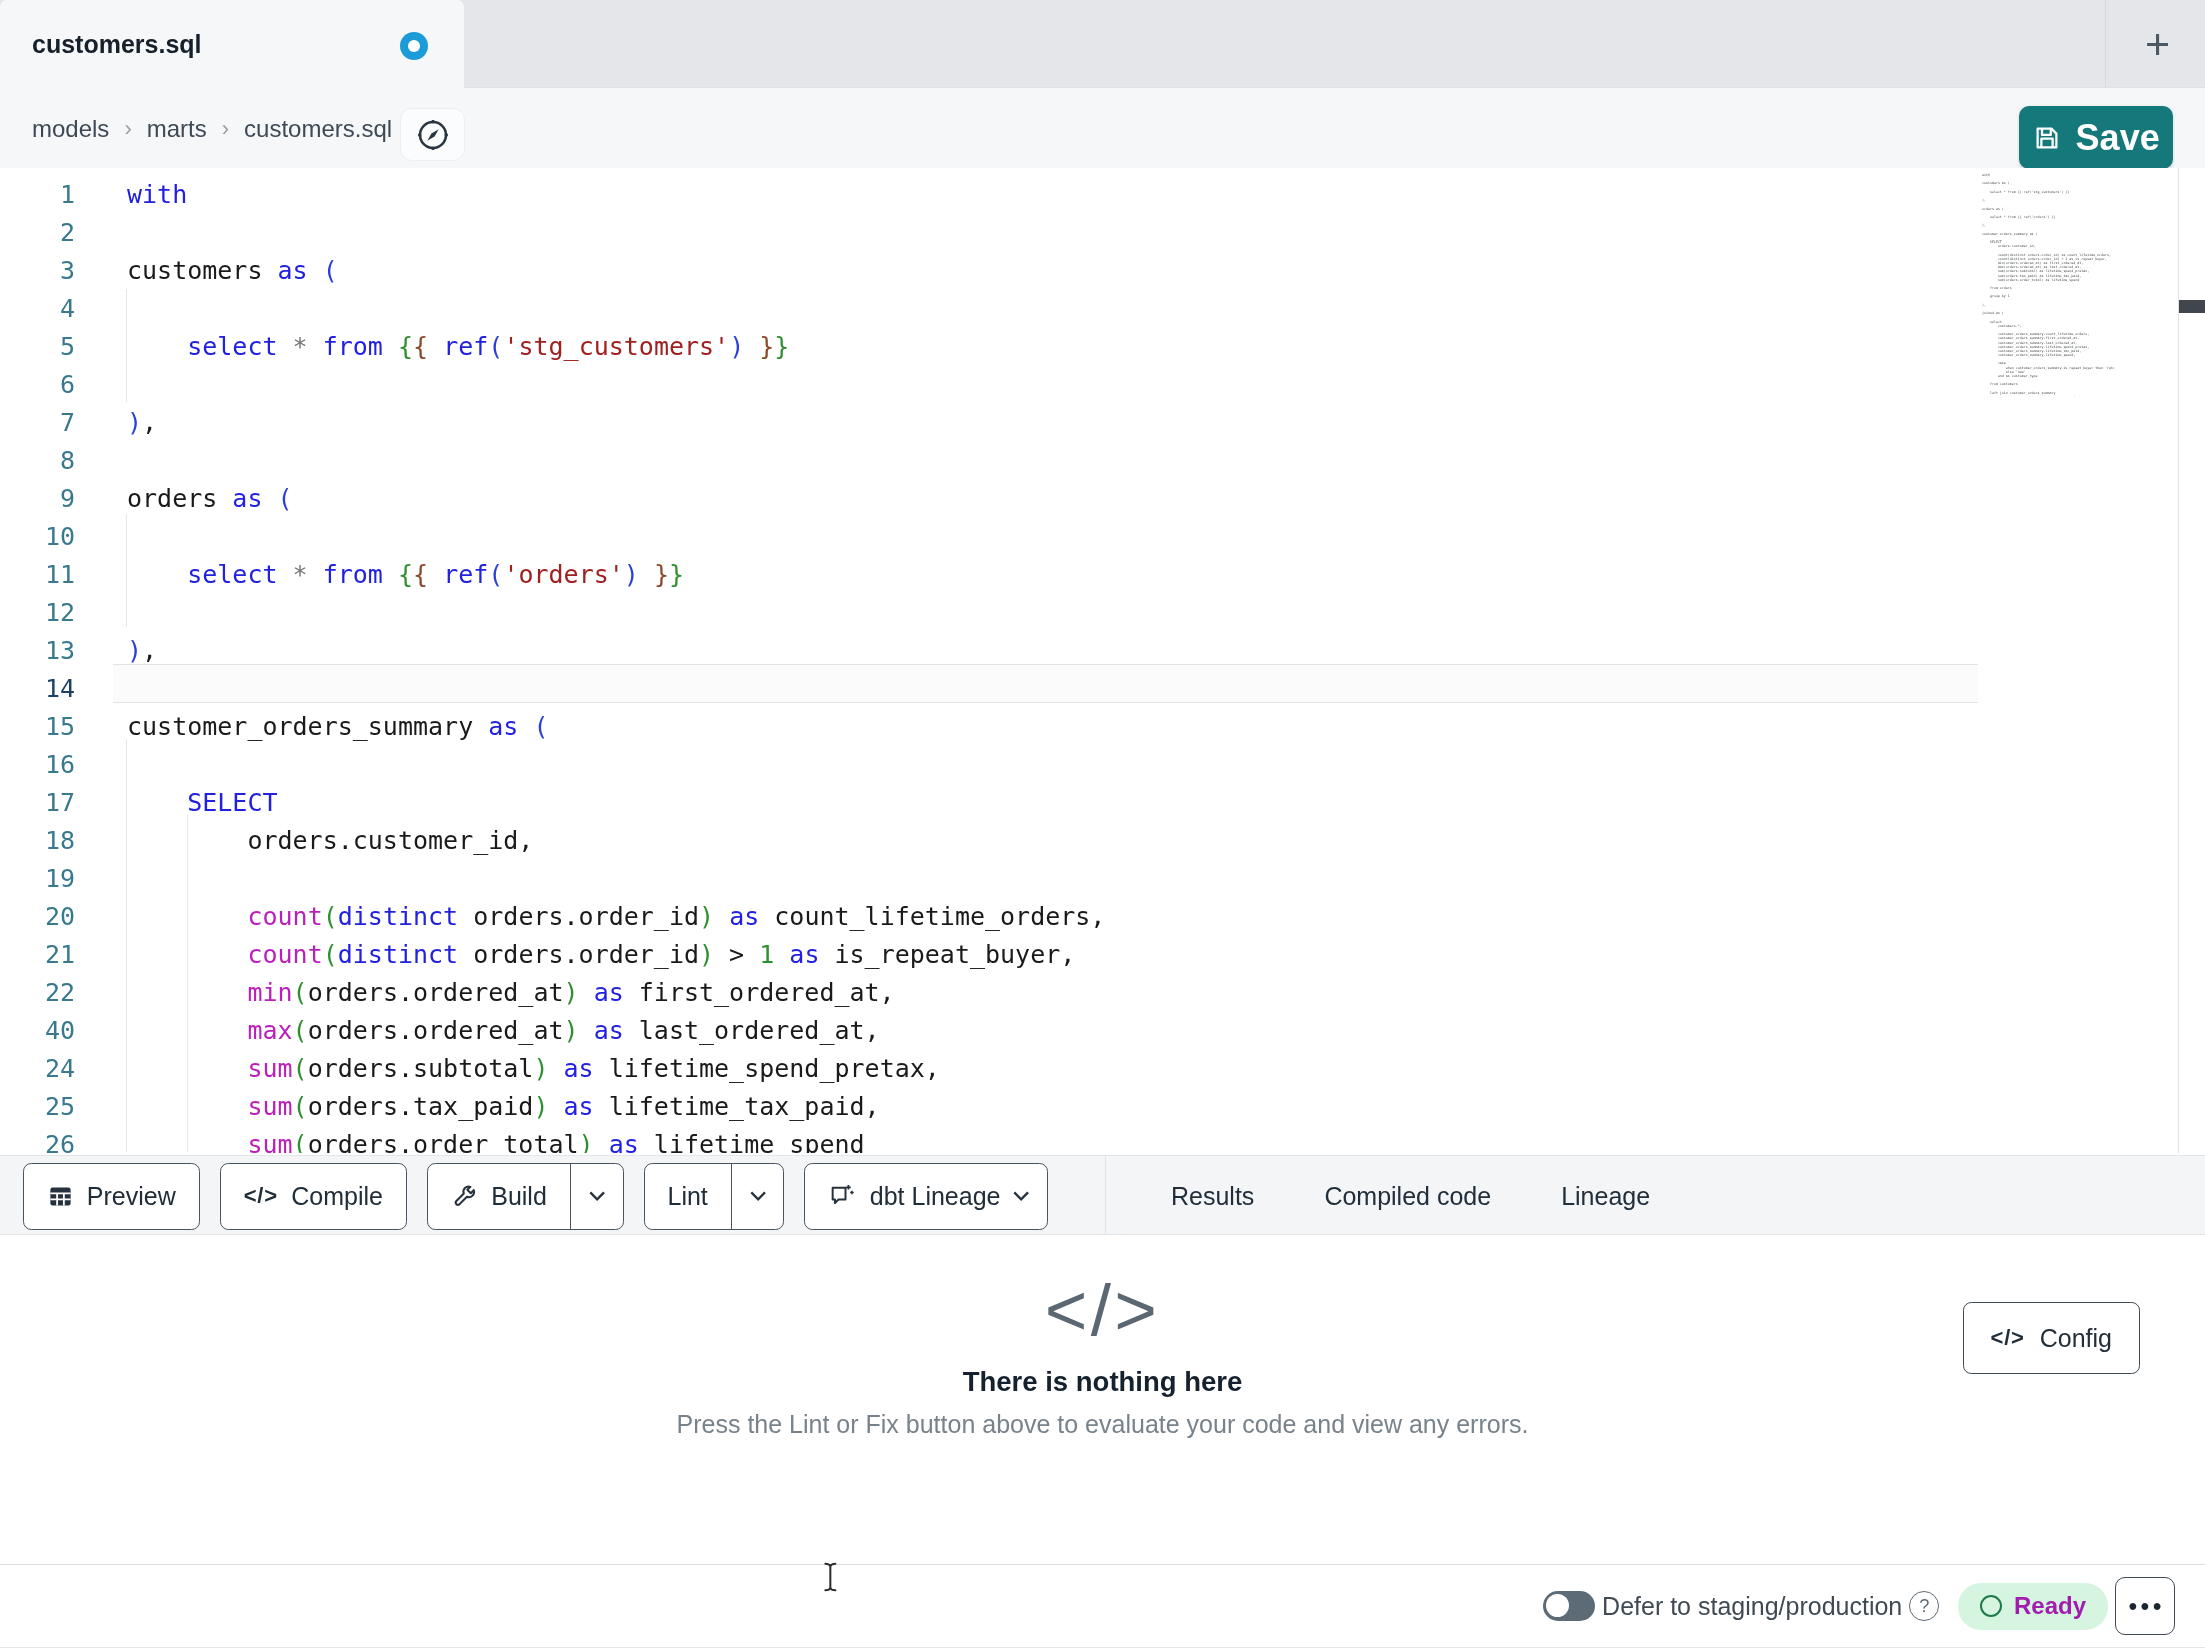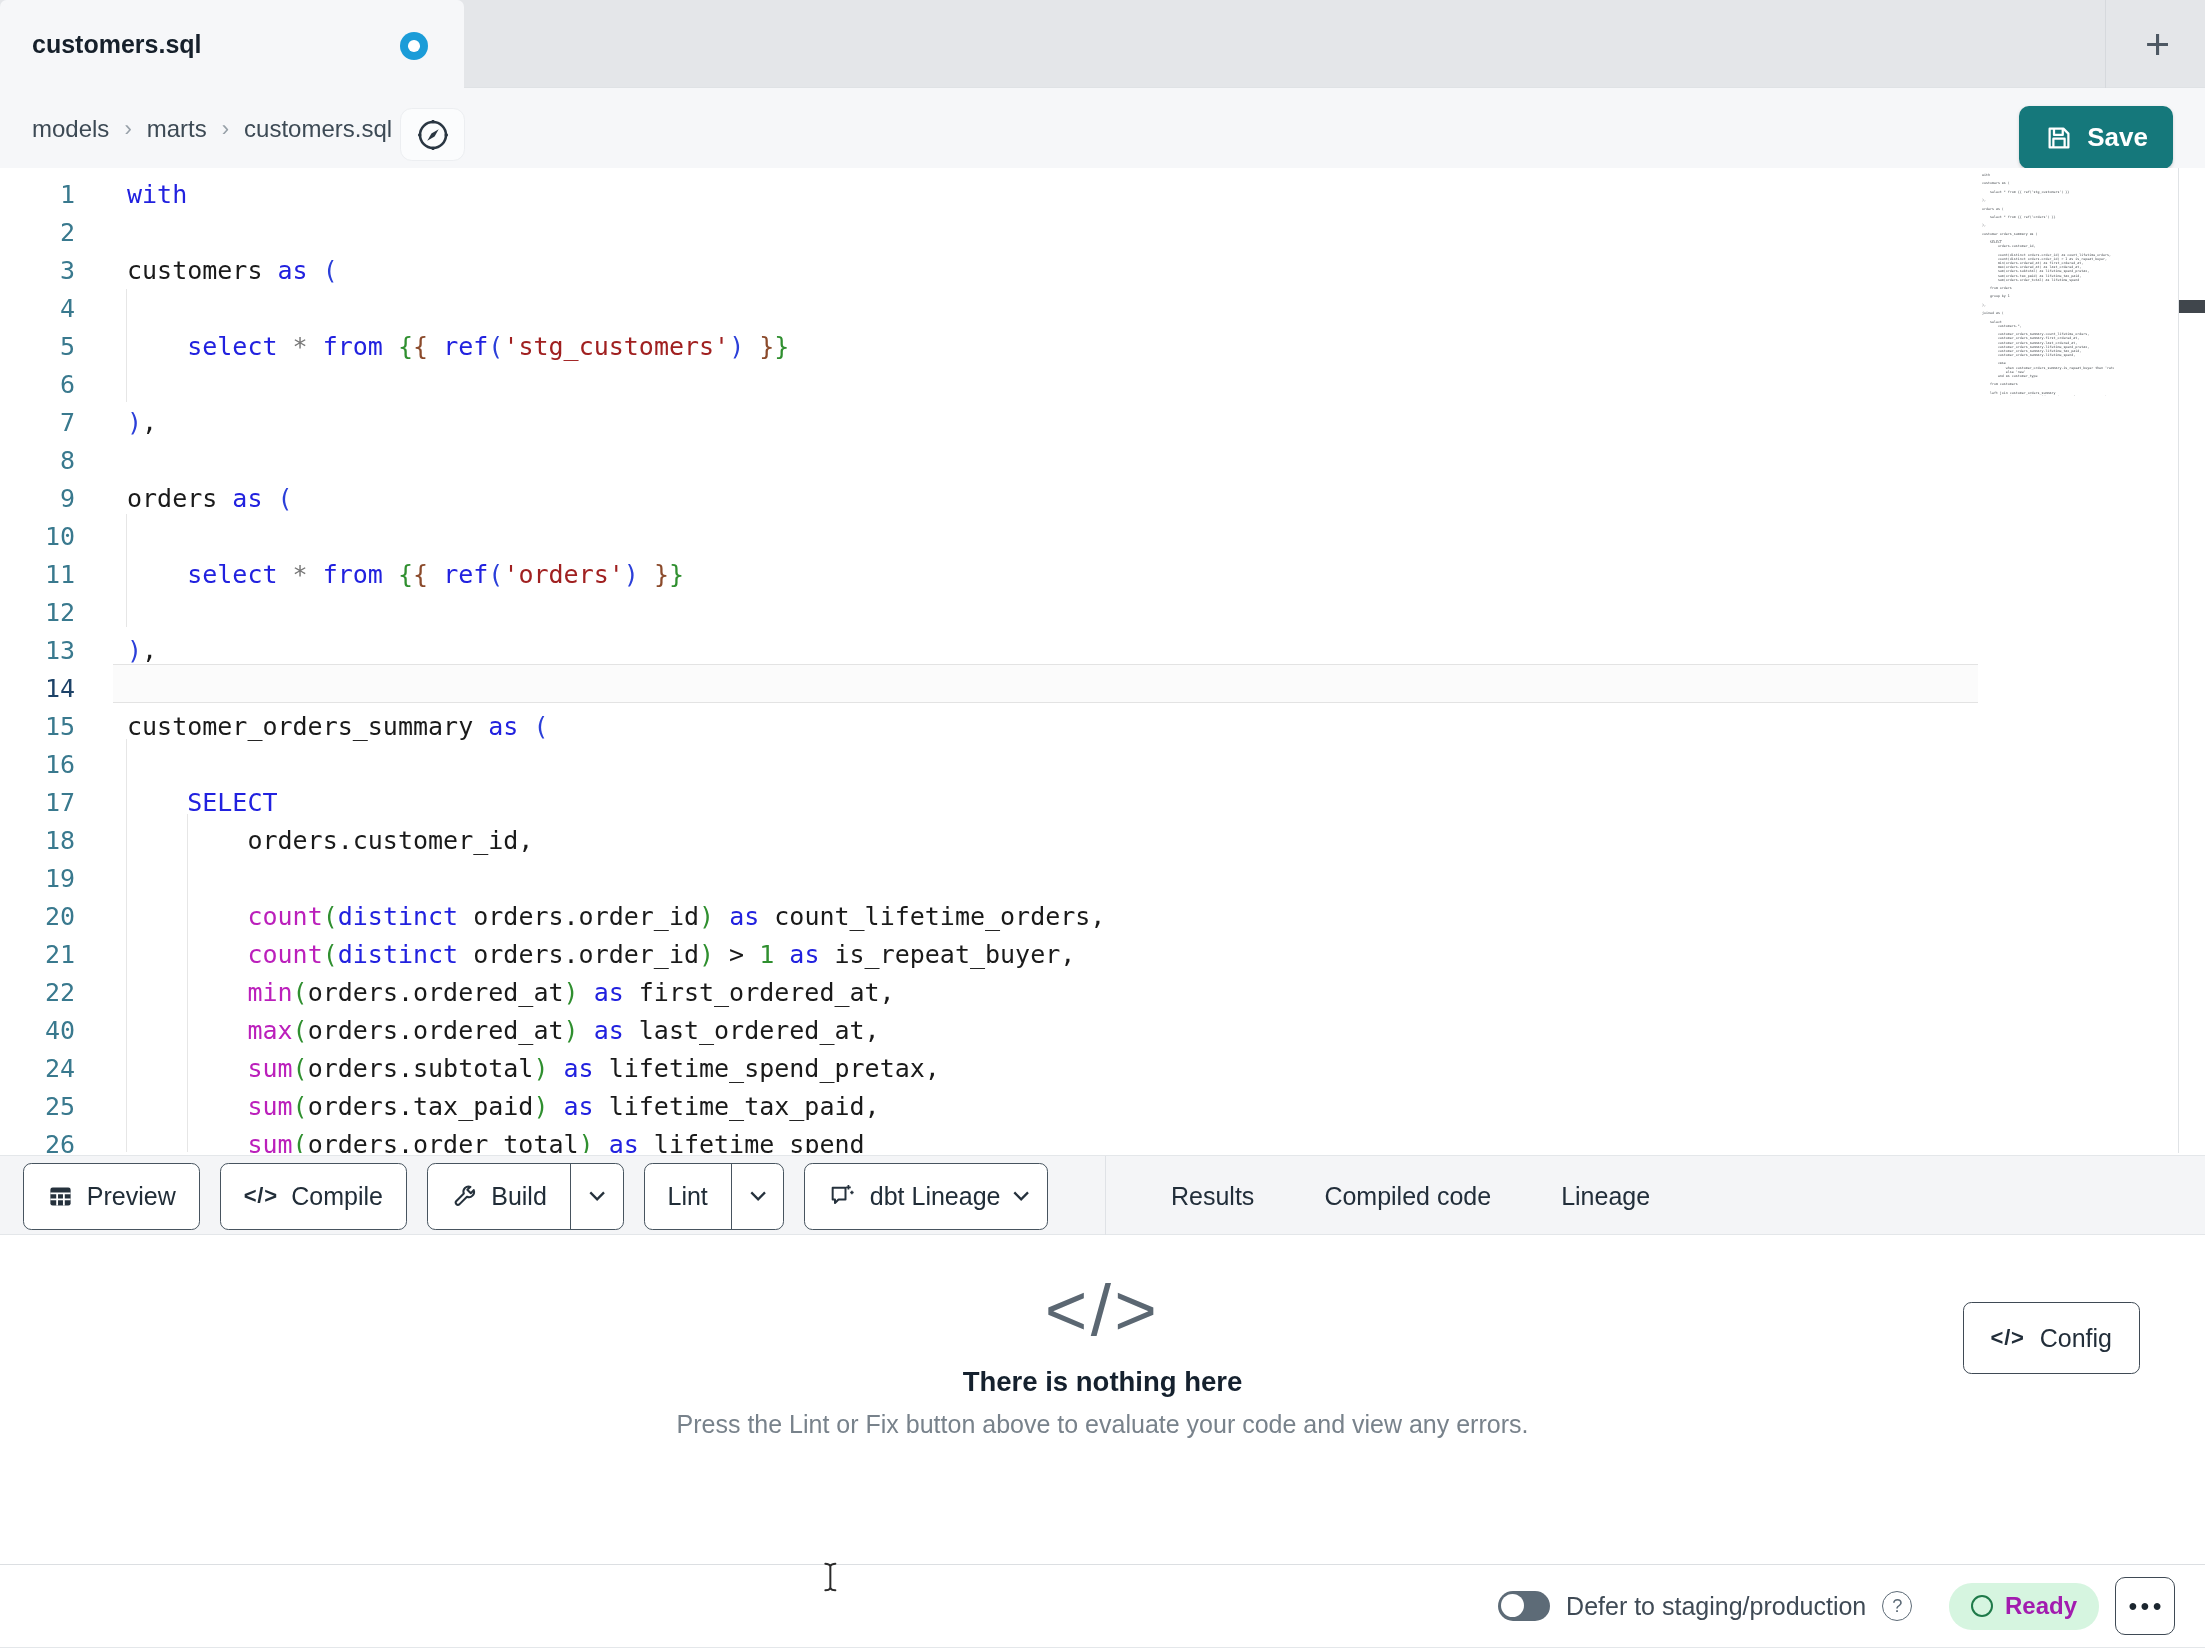--- a/index.html
+++ b/index.html
@@ -14,21 +14,21 @@
   .unsaved-dot { position:absolute; left:400px; top:32px; width:28px; height:28px; border-radius:50%; background:#1b9cd8; }
   .unsaved-dot::after { content:""; position:absolute; left:8.3px; top:8.3px; width:11.7px; height:11.7px; border-radius:50%; background:#fff; }
   .plus-divider { position:absolute; left:2105px; top:0; width:0.8px; height:88px; background:#d6d9dd; }
   .new-tab { position:absolute; left:2118px; top:6.7px; width:79px; height:75px; background:none; border:none; font-size:43px; font-weight:300; color:#4d5863; cursor:pointer; line-height:75px; }
 
   
   .crumbbar { position:absolute; left:0; top:88px; width:2205px; height:81px; background:#f6f7f9; }
   .breadcrumb { position:absolute; left:32px; top:0; height:81px; display:flex; align-items:center; gap:15px; font-size:24px; color:#3d4a55; }
   .crumb-sep { color:#97a0a8; font-size:22px; }
   .compass-btn { position:absolute; left:400px; top:20px; width:65px; height:53px; background:#fbfcfd; border:1.7px solid #eceef1; border-radius:11.7px; display:flex; align-items:center; justify-content:center; cursor:pointer; }
-  .save-btn { position:absolute; left:2019px; top:18.3px; width:154px; height:63px; background:#15787b; border:none; border-radius:10px; color:#fff; display:flex; align-items:center; justify-content:center; gap:13.3px; font-size:26px; font-weight:600; cursor:pointer; box-shadow:0 1.7px 3.3px rgba(0,0,0,.15); }
+  .save-btn { position:absolute; left:2019px; top:18.3px; width:154px; height:63px; background:#15787b; border:none; border-radius:10px; color:#fff; display:flex; align-items:center; justify-content:center; gap:13.3px; font-size:36px; font-weight:600; cursor:pointer; box-shadow:0 1.7px 3.3px rgba(0,0,0,.15); }
 
   
   .editor { position:absolute; left:0; top:168px; width:2205px; height:985px; background:#fff; overflow:hidden; font-family:"DejaVu Sans Mono", monospace; }
   .active-line-band { position:absolute; left:113px; top:496px; width:1865px; height:39px; background:#fbfbfb; border-top:1.7px solid #e3e3e3; border-bottom:1.7px solid #e3e3e3; z-index:0; }
   .indent-guide { position:absolute; width:0.8px; background:#e6e6e6; z-index:0; }
   .gutter { position:absolute; left:0; top:8.3px; width:113px; z-index:1; }
   .ln { height:38px; line-height:38px; text-align:right; padding-right:38px; font-size:25px; color:var(--syn-line_number,#39798e); }
   .ln.act { color:var(--syn-active_line_number,#1d4268); }
   .code { position:absolute; left:127px; top:8.3px; z-index:1; }
   .cl { height:38px; line-height:38px; font-size:25px; white-space:pre; color:var(--syn-text,#1a1a1a); }
@@ -62,21 +62,21 @@
 
   
   .results { position:absolute; left:0; top:1235px; width:2205px; height:329px; background:#fff; }
   .empty { position:absolute; left:0; top:33px; width:2205px; text-align:center; }
   .empty-icon { font-size:73px; font-weight:400; color:#5b6772; letter-spacing:3.3px; font-family:"Liberation Sans", sans-serif; }
   .empty-title { margin-top:15px; font-size:27.5px; font-weight:700; color:#15212e; }
   .empty-sub { margin-top:12px; font-size:25px; color:#78828b; }
   .config-btn { position:absolute; right:65px; top:67px; height:72px; padding:0 27px; background:#fff; border:1.7px solid #3f4a55; border-radius:8.3px; display:flex; align-items:center; gap:15px; font-size:25px; color:#222e3a; cursor:pointer; }
 
   
-  .statusbar { position:absolute; left:0; top:1564px; width:2205px; height:84px; background:#fff; border-top:0.8px solid #dcdfe2; border-bottom:0.8px solid #e4e7ea; display:flex; align-items:center; justify-content:flex-end; gap:16px; padding-right:30px; }
+  .statusbar { position:absolute; left:0; top:1564px; width:2205px; height:84px; background:#fff; border-top:0.8px solid #dcdfe2; border-bottom:0.8px solid #e4e7ea; display:flex; align-items:center; justify-content:flex-end; gap:7px; padding-right:30px; }
   .toggle { position:relative; width:52px; height:30px; border-radius:15px; background:#5d6b77; cursor:pointer; flex:0 0 auto; }
   .toggle .knob { position:absolute; left:3.3px; top:3.3px; width:23px; height:23px; border-radius:50%; background:#fff; }
   .defer-label { font-size:25px; color:#3f4a55; }
   .help-icon { width:30px; height:30px; border:1.7px solid #5d6b77; border-radius:50%; display:flex; align-items:center; justify-content:center; font-size:18.3px; color:#5d6b77; cursor:pointer; }
   .ready-pill { height:47px; border-radius:23px; background:#d6f5e0; display:flex; align-items:center; gap:11.7px; padding:0 22px; }
   .ready-ring { width:22px; height:22px; border:2.1px solid #1e7a49; border-radius:50%; }
   .ready-label { font-size:24px; font-weight:600; color:#a21caf; }
   .more-btn { width:60px; height:58px; background:#fff; border:1.7px solid #3f4a55; border-radius:10px; display:flex; align-items:center; justify-content:center; cursor:pointer; }
   .more-glyph { font-size:25px; letter-spacing:3.3px; color:#1c262f; line-height:1; padding-left:3.3px; }
 

